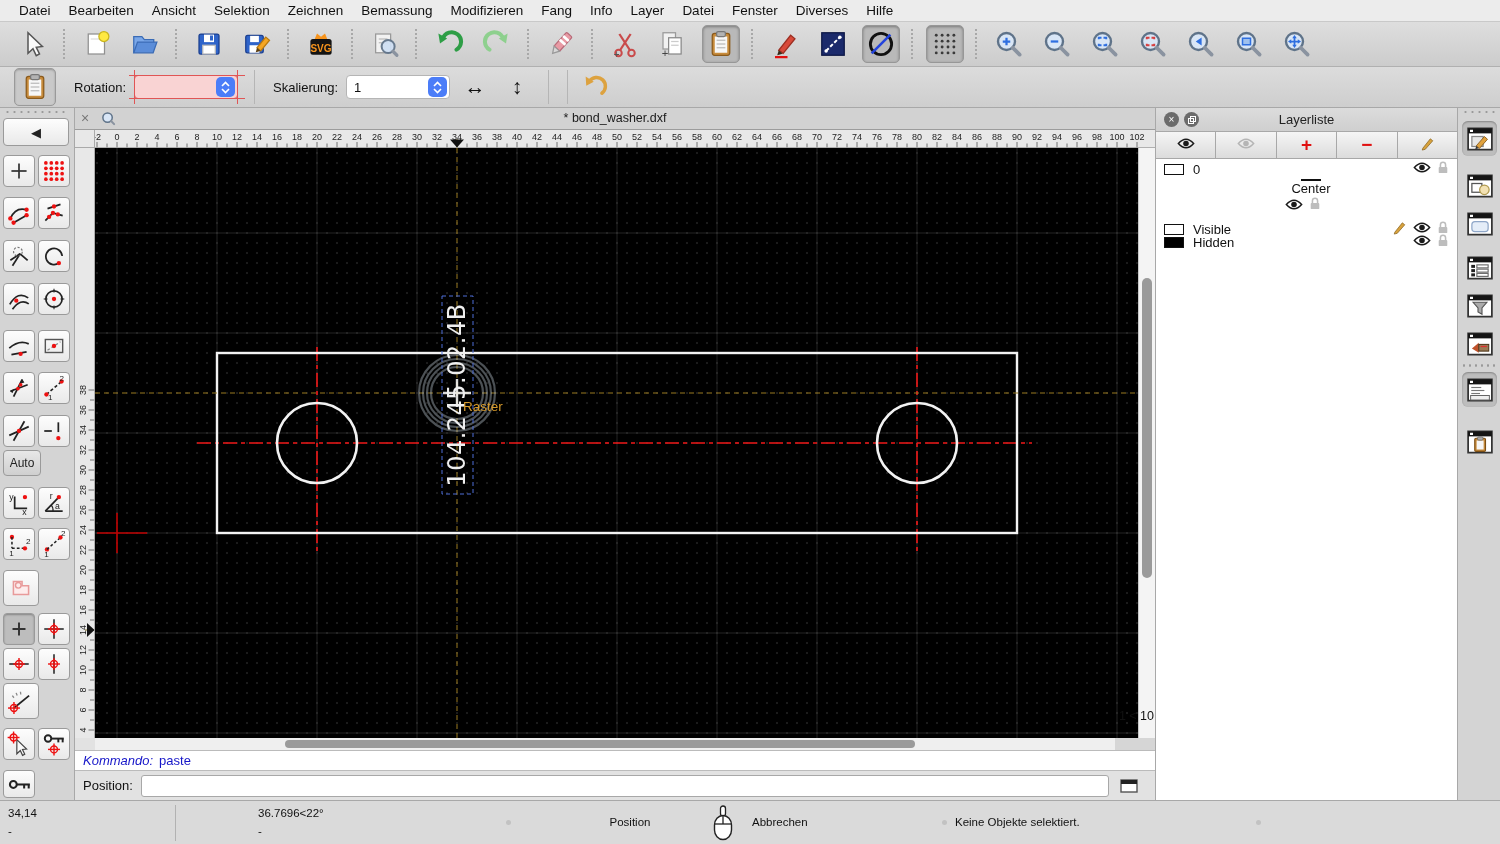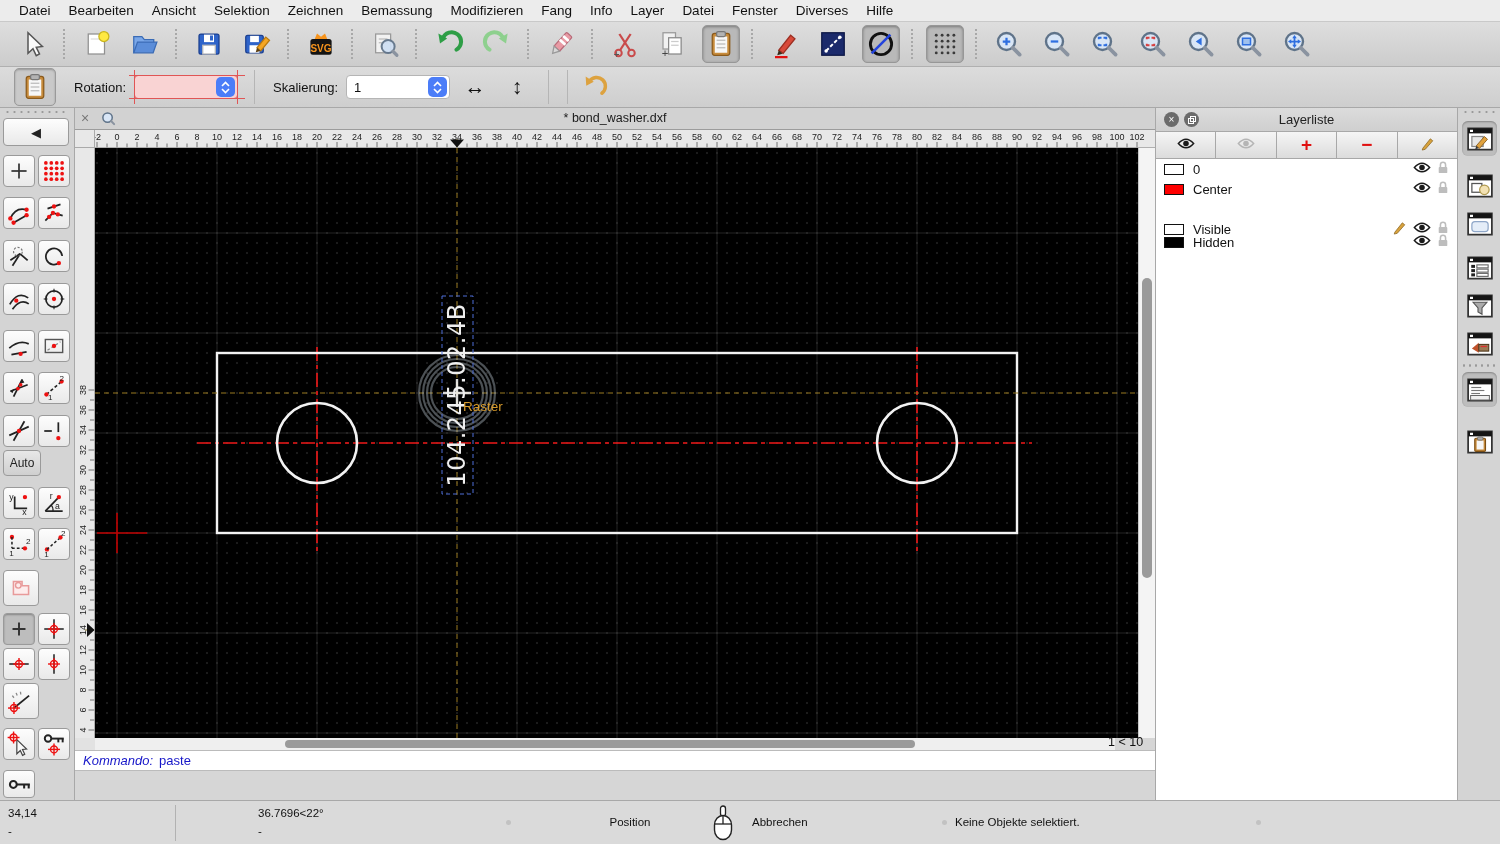--- a/index.html
+++ b/index.html
@@ -45,21 +45,21 @@
   #tab-close{position:absolute;left:6px;top:2px;font-size:14px;color:#777;}
   
   #ruler-corner{left:75px;top:130px;width:20px;height:18px;background:#e8e8e8;border-right:1px solid #aaa;border-bottom:1px solid #aaa;box-sizing:border-box;}
   #ruler-top{left:95px;top:130px;width:1060px;height:18px;}
   #ruler-left{left:75px;top:148px;width:20px;height:590px;}
   #canvas-wrap{left:95px;top:148px;width:1043px;height:590px;background:#000;}
   #vscroll{left:1138px;top:148px;width:17px;height:590px;background:#f4f4f4;border-left:1px solid #c9c9c9;box-sizing:border-box;}
   #vscroll .thumb{position:absolute;left:3px;top:130px;width:10px;height:300px;background:#9a9a9a;border-radius:5px;}
   #hscroll{left:95px;top:738px;width:1020px;height:12px;background:#efefef;}
   #hscroll .thumb{position:absolute;left:190px;top:2px;width:630px;height:8px;background:#9a9a9a;border-radius:4px;}
-  #zoom-indicator{left:1108px;top:735px;width:46px;font-size:12.5px;color:#111;}
+  #zoom-indicator{left:1108px;top:709px;width:46px;font-size:12.5px;color:#111;text-align:right;}
   #corner-bl{left:75px;top:738px;width:20px;height:12px;background:#e2e2e2;}
   
   #command-bar{left:75px;top:750px;width:1080px;height:21px;background:#fff;border-top:1px solid #bbb;border-bottom:1px solid #bbb;
                box-sizing:border-box;font-size:13px;display:flex;align-items:center;padding-left:8px;}
   #command-bar .k{color:#1616c8;font-style:italic;}
   #command-bar .v{color:#1616c8;margin-left:6px;}
   #position-bar{left:75px;top:771px;width:1080px;height:29px;background:#e2e2e2;display:flex;align-items:center;box-sizing:border-box;padding-left:8px;}
   #position-bar .lbl{font-size:13px;color:#111;margin-right:8px;}
   #position-input{width:958px;height:20px;border:1px solid #a8a8a8;border-radius:3px;background:#fff;font-size:13px;padding:0 4px;}
   #position-icon-btn{margin-left:8px;width:24px;height:20px;display:flex;align-items:center;justify-content:center;}
@@ -892,20 +892,30 @@
       <div class="thumb"></div>
     </div>
   <div id="corner-bl" class="abs"></div>
   <div id="zoom-indicator" class="abs">1 &lt; 10</div>
 
   <div id="command-bar" class="abs">
     <span class="k">Kommando:</span>
     <span class="v">paste</span>
   </div>
 
+  <div id="position-bar" class="abs">
+    <span class="lbl">Position:</span>
+    <input id="position-input" value="" style="">
+    <span id="position-icon-btn">
+      <svg width="18" height="14" viewBox="0 0 18 14">
+        <rect x="1" y="1" width="16" height="12" fill="#fff" stroke="#555" stroke-width="1.4"></rect>
+        <rect x="1" y="1" width="16" height="4" fill="#222"></rect>
+      </svg>
+    </span>
+  </div>
 
   <div id="layer-panel" class="abs">
     <div id="lp-header">
       <span class="lp-circle" style="left:8px;">×</span>
       <span class="lp-circle" style="left:28px;">
         <svg width="8" height="8" viewBox="0 0 8 8">
             <rect x="0.5" y="2.5" width="5" height="5" fill="none" stroke="#fff"></rect>
             <rect x="2.5" y="0.5" width="5" height="5" fill="none" stroke="#fff"></rect>
           </svg>
       </span>
@@ -945,21 +955,21 @@
       <span><svg width="18" height="13" viewBox="0 0 20 14">
                 <path d="M1.5 7 Q10 -2.5 18.5 7 Q10 16.5 1.5 7 Z" fill="none" stroke="#1a1a1a" stroke-width="1.6"></path>
                 <circle cx="10" cy="7" r="3.1" fill="#1a1a1a"></circle>
               </svg></span>
       <span><svg width="12" height="15" viewBox="0 0 14 16">
                 <rect x="2" y="7.5" width="10" height="7" rx="1" fill="#bdbdbd"></rect>
                 <path d="M4 7.5 V4.8 A3 3 0 0 1 10 4.8 V7.5" fill="none" stroke="#bdbdbd" stroke-width="1.8"></path>
               </svg></span>
     </span>
         </div>
-        <div class="layer-row" style="top: 71px;">
+        <div class="layer-row" style="top: 71px; flex-direction: column;">
           <span class="layer-swatch" style="background:#ff0000;"></span>
     <span class="layer-name">Center</span>
     <span class="layer-icons">
 
       <span><svg width="18" height="13" viewBox="0 0 20 14">
                 <path d="M1.5 7 Q10 -2.5 18.5 7 Q10 16.5 1.5 7 Z" fill="none" stroke="#1a1a1a" stroke-width="1.6"></path>
                 <circle cx="10" cy="7" r="3.1" fill="#1a1a1a"></circle>
               </svg></span>
       <span><svg width="12" height="15" viewBox="0 0 14 16">
                 <rect x="2" y="7.5" width="10" height="7" rx="1" fill="#bdbdbd"></rect>

